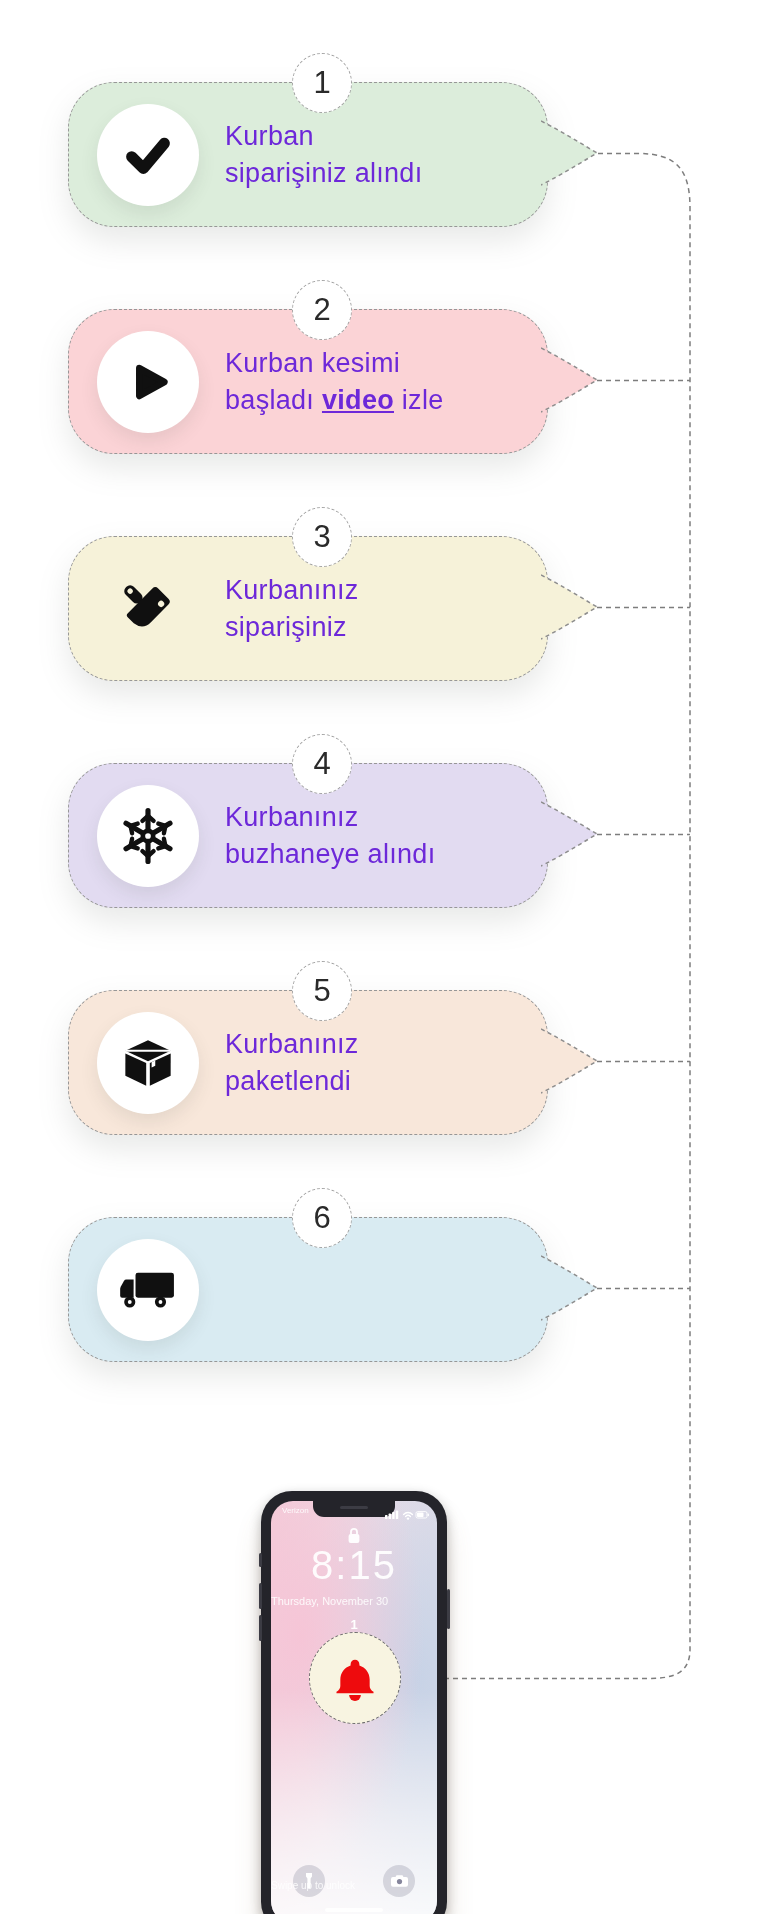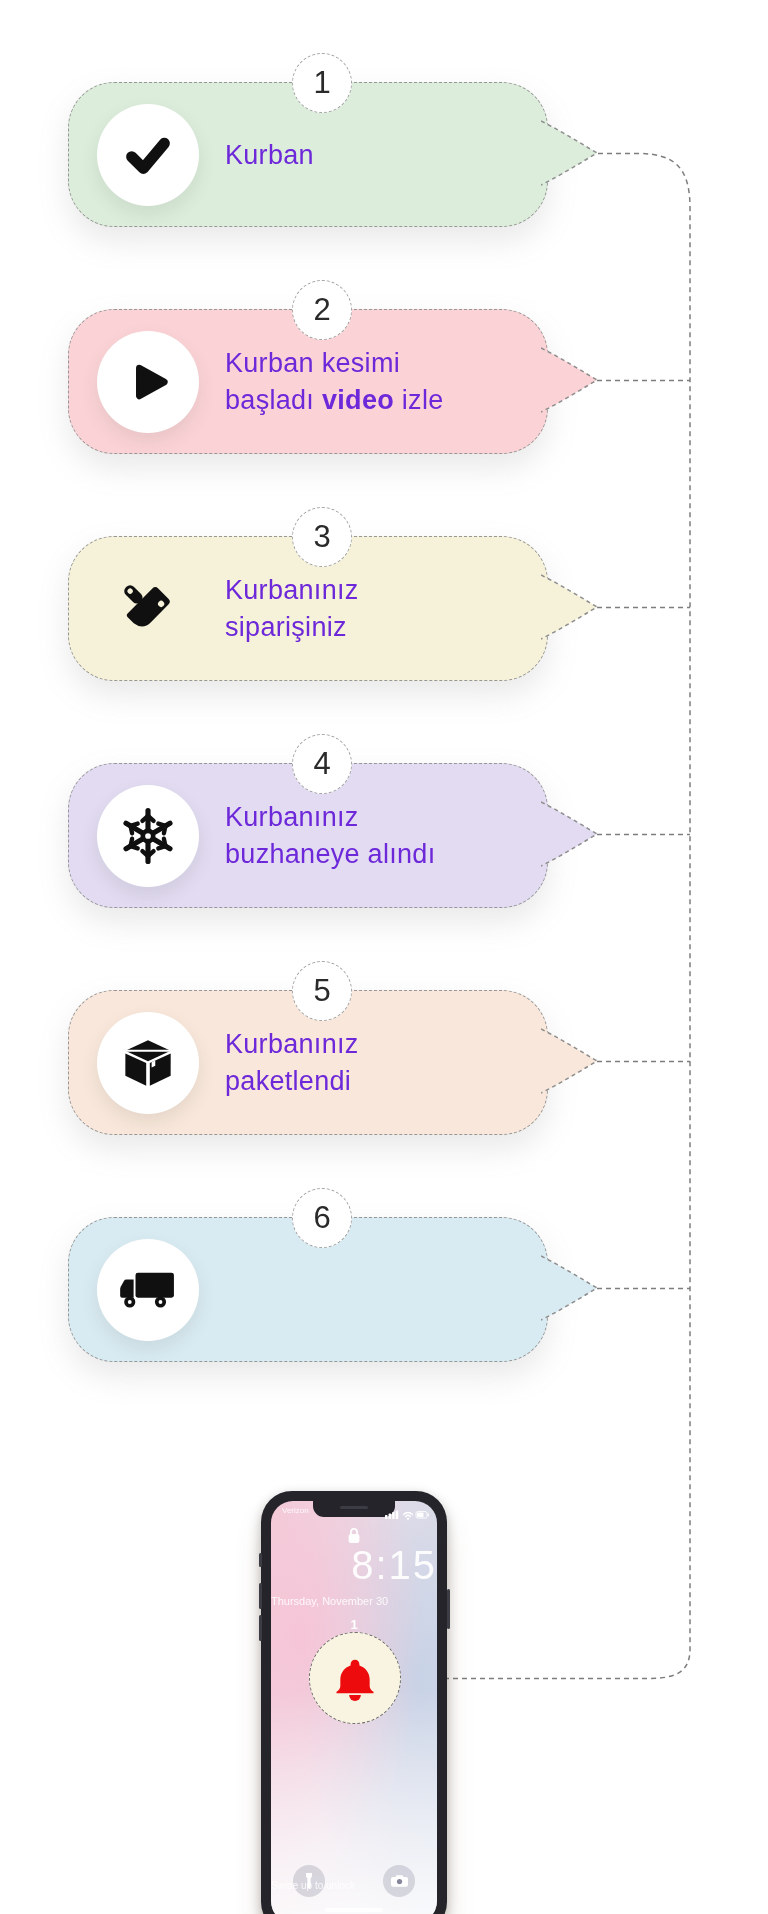--- a/index.html
+++ b/index.html
@@ -13,41 +13,41 @@
           box-shadow:0 14px 30px rgba(125,135,125,.18);}
   .tail{position:absolute;left:calc(100% - 6px);top:50%;transform:translateY(-50%);}
   .num{position:absolute;left:223px;top:-30px;width:58px;height:58px;border-radius:50%;
        background:#ffffff;border:1.5px dashed #a3a3a3;display:flex;align-items:center;
        justify-content:center;font-size:31px;color:#2a2a2a;}
   .icon-box{position:absolute;left:28px;top:50%;transform:translateY(-50%);
             width:102px;height:102px;border-radius:50%;display:flex;align-items:center;justify-content:center;}
   .icon-box.circle{background:#ffffff;box-shadow:0 8px 18px rgba(60,70,60,.10);}
   .txt{position:absolute;left:156px;top:50%;transform:translateY(-50%);
        font-size:27px;line-height:37px;color:#6d28d9;letter-spacing:.3px;}
-  .txt b{font-weight:700;}
+  .txt b{font-weight:700;text-decoration:underline;}
   
   .phone{position:absolute;left:261px;top:1491px;width:186px;height:442px;background:#24242a;
          border-radius:31px;z-index:2;
          box-shadow:0 22px 32px -10px rgba(140,110,80,.45),0 4px 12px rgba(0,0,0,.25);}
   .sidebtn{position:absolute;background:#3c3c44;border-radius:2px;}
   .screen{position:absolute;left:10px;top:10px;right:10px;bottom:10px;border-radius:22px;overflow:hidden;
           background:
             radial-gradient(120% 90% at 18% 32%, rgba(246,196,214,.95), rgba(246,196,214,0) 62%),
             radial-gradient(110% 85% at 88% 42%, rgba(198,210,230,.95), rgba(198,210,230,0) 66%),
             linear-gradient(100deg,#f3cdd9 0%,#eaddE7 45%,#d6deea 100%);}
   .screen::after{content:"";position:absolute;left:0;right:0;bottom:0;height:55%;
           background:linear-gradient(to bottom,rgba(255,255,255,0) 0%,rgba(255,255,255,.55) 60%,rgba(255,255,255,.85) 100%);}
   .notch{position:absolute;left:50%;top:0;transform:translateX(-50%);width:82px;height:16px;
          background:#24242a;border-radius:0 0 11px 11px;z-index:3;}
   .speaker{position:absolute;left:50%;top:5px;transform:translateX(-50%);width:28px;height:3px;
            border-radius:2px;background:#3c3c44;}
   .carrier{position:absolute;left:11px;top:5px;font-size:8px;color:rgba(255,255,255,.9);z-index:3;}
   .sticons{position:absolute;right:8px;top:5px;z-index:3;}
   .lockicon{position:absolute;left:50%;top:26px;transform:translateX(-50%);z-index:3;}
-  .time{position:absolute;left:0;right:0;top:42px;text-align:right;font-size:40px;font-weight:200;
+  .time{position:absolute;left:0;right:0;top:42px;text-align:center;font-size:40px;font-weight:200;
         letter-spacing:2px;color:rgba(255,255,255,.92);z-index:3;}
   .date{position:absolute;left:0;right:0;top:94px;text-align:left;font-size:11px;
         color:rgba(255,255,255,.88);z-index:3;}
   .nbadge{position:absolute;left:0;right:0;top:116px;text-align:center;font-size:13px;font-weight:700;
         color:#ffffff;z-index:3;}
   .quickbtn{position:absolute;bottom:26px;width:32px;height:32px;border-radius:50%;
         background:rgba(130,130,150,.28);display:flex;align-items:center;justify-content:center;z-index:3;}
   .hint{position:absolute;left:0;right:0;bottom:32px;text-align:left;font-size:10px;
         color:rgba(255,255,255,.85);z-index:3;}
   .homebar{position:absolute;left:50%;bottom:11px;transform:translateX(-50%);width:58px;height:4px;
@@ -81,20 +81,21 @@
         <div class="num">1</div>
         <div class="icon-box circle">
           <span style="display: flex;">
             <svg viewBox="0 0 48 48" width="56" height="56">
               <polyline points="10,25.5 20,35.5 38,14" fill="none" stroke="#101010" stroke-width="9.5" stroke-linecap="round" stroke-linejoin="round"></polyline>
             </svg>
           </span>
         </div>
         <div class="txt">
           <div><span>Kurban</span></div>
+          <div><span>siparişiniz alındı</span></div>
         </div>
       </div>
       <div class="bubble" style="top: 309px; background: rgb(251, 211, 214);">
         <div class="tail"><svg width="64" height="80" viewBox="0 0 64 80">
             <path d="M0,8 C20,18 36,28 56,40 C36,52 20,62 0,72 Z" fill="#fbd3d6"></path>
             <path d="M0,8 C20,18 36,28 56,40 C36,52 20,62 0,72" fill="none" stroke="#8d8d8d" stroke-width="1.5" stroke-dasharray="4 3.5"></path>
           </svg></div>
         <div class="num">2</div>
         <div class="icon-box circle">
           <span style="display: flex;">

